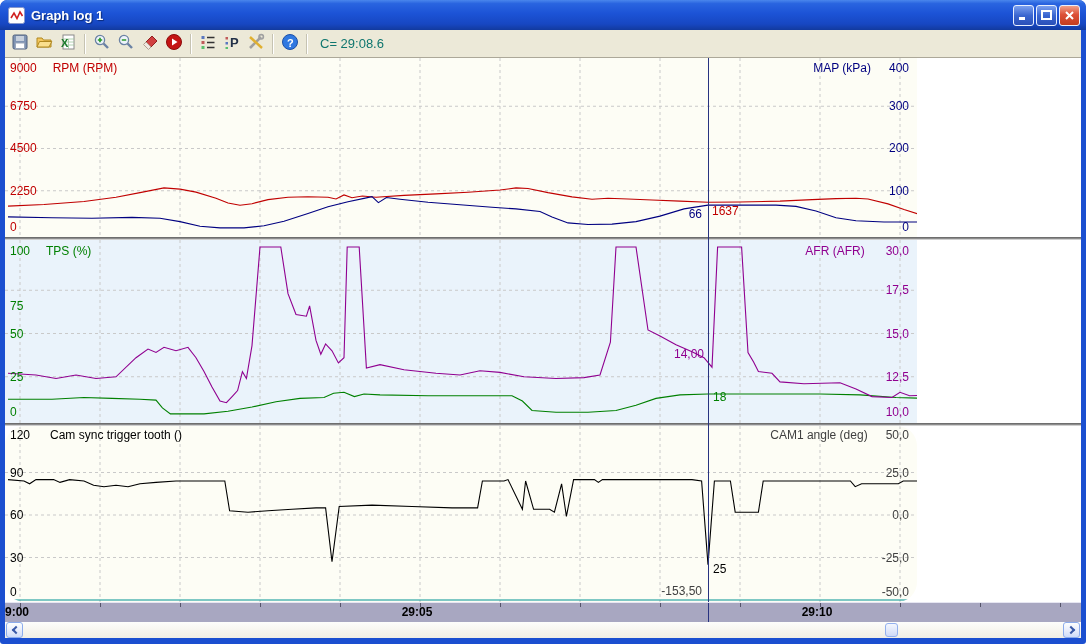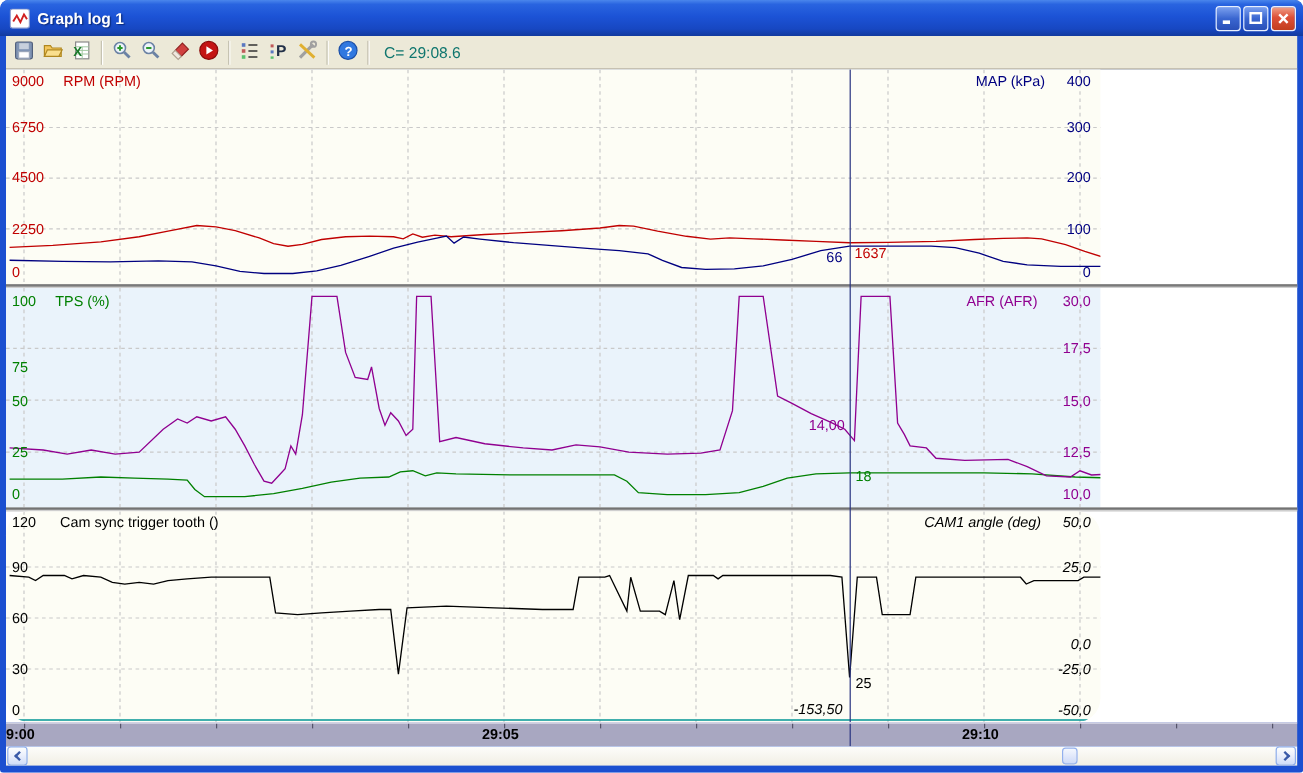--- a/index.html
+++ b/index.html
@@ -28,21 +28,21 @@
   .sep{position:absolute;left:0;width:1076px;height:3px;background:#8c8c8c;border-top:1px solid #6e6e6e;border-bottom:1px solid #cfcfcf;}
   .axl{position:absolute;left:5px;display:flex;gap:16px;font-size:12px;white-space:nowrap;}
   .axr{position:absolute;right:8px;display:flex;gap:18px;font-size:12px;white-space:nowrap;}
   .tick{position:absolute;font-size:12px;left:5px;}
   .tick.r{left:auto;right:8px;}
   .c-rpm{color:#c00000;}
   .c-map{color:#000080;}
   .c-tps{color:#008000;}
   .c-afr{color:#900090;}
   .c-cam{color:#000000;}
-  .c-cam1{color:#000000;font-style:italic;}
+  .c-cam1{color:#404040;}
   .curline{position:absolute;top:0;width:1px;height:544px;background:#283380;}
   .cv{position:absolute;font-size:12px;white-space:nowrap;}
   
   .timebar{position:absolute;left:5px;top:602px;width:1076px;height:20px;background:#a8a7c1;border-top:1px solid #e6e6f2;overflow:hidden;}
   .tlabel{position:absolute;top:2px;font-size:12px;font-weight:bold;color:#000;white-space:nowrap;}
   .tbtick{position:absolute;top:0;width:1px;height:4px;background:#55546a;}
   .tb-cursor{position:absolute;top:0;width:1px;height:20px;background:#283380;}
   
   .scrollbar{position:absolute;left:5px;top:622px;width:1076px;height:16px;background:linear-gradient(180deg,#fdfdfb,#f1eee4);}
   .sbtn{position:absolute;top:0px;width:17px;height:16px;border:1px solid #8cacec;border-radius:3px;
@@ -280,21 +280,21 @@
       </div>
       <span class="tick c-cam" style="top:40px;">90</span>
       <span class="tick c-cam" style="top:82px;">60</span>
       <span class="tick c-cam" style="top:125px;">30</span>
       <span class="tick c-cam" style="top:159px;">0</span>
       <div class="axr" style="top:2px;">
         <span class="c-cam1">CAM1 angle (deg)</span>
         <span class="c-cam1">50,0</span>
       </div>
       <span class="tick r c-cam1" style="top:40px;">25,0</span>
-      <span class="tick r c-cam1" style="top:82px;margin-top:22px;">0,0</span>
+      <span class="tick r c-cam1" style="top:82px;">0,0</span>
       <span class="tick r c-cam1" style="top:125px;">-25,0</span>
       <span class="tick r c-cam1" style="top:159px;">-50,0</span>
     </div>
 
     <div class="curline" style="left:703px;"></div>
 
     <span class="cv c-map" style="right:379px;top:149px;">66</span>
     <span class="cv c-rpm" style="left:707px;top:146px;">1637</span>
     <span class="cv c-afr" style="right:377px;top:289px;">14,00</span>
     <span class="cv c-tps" style="left:708px;top:332px;">18</span>

